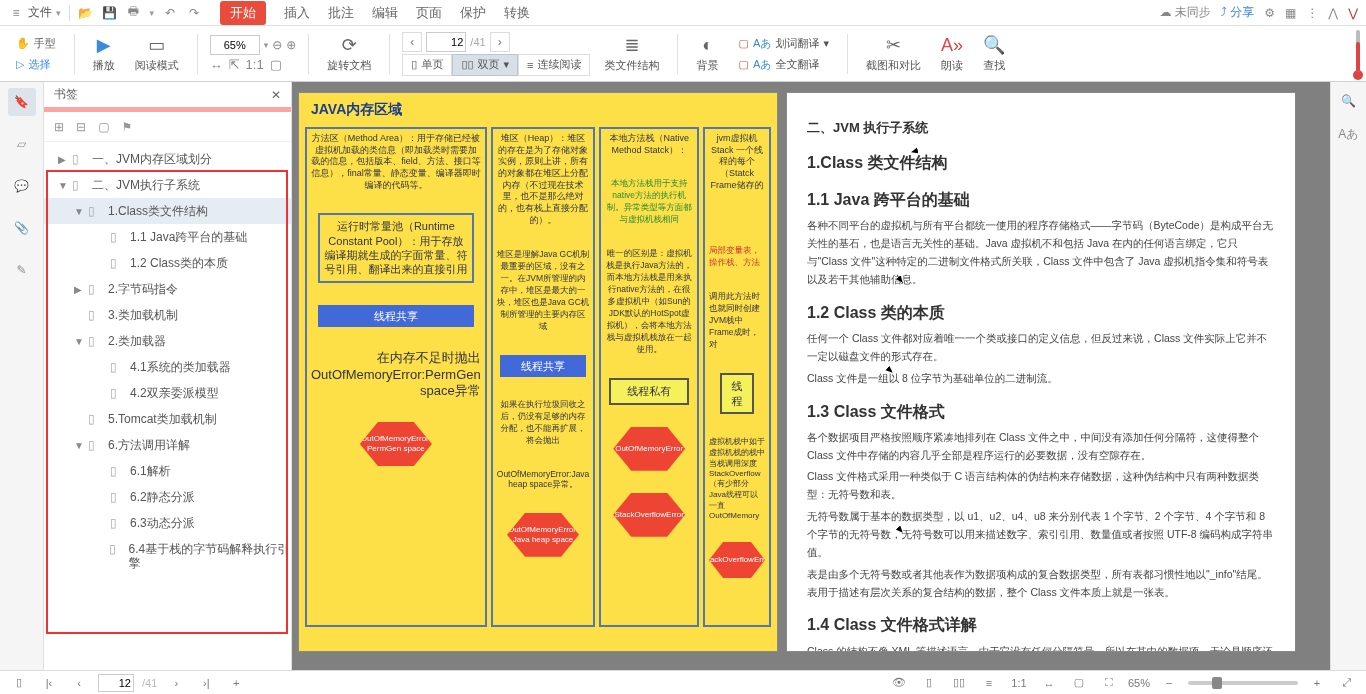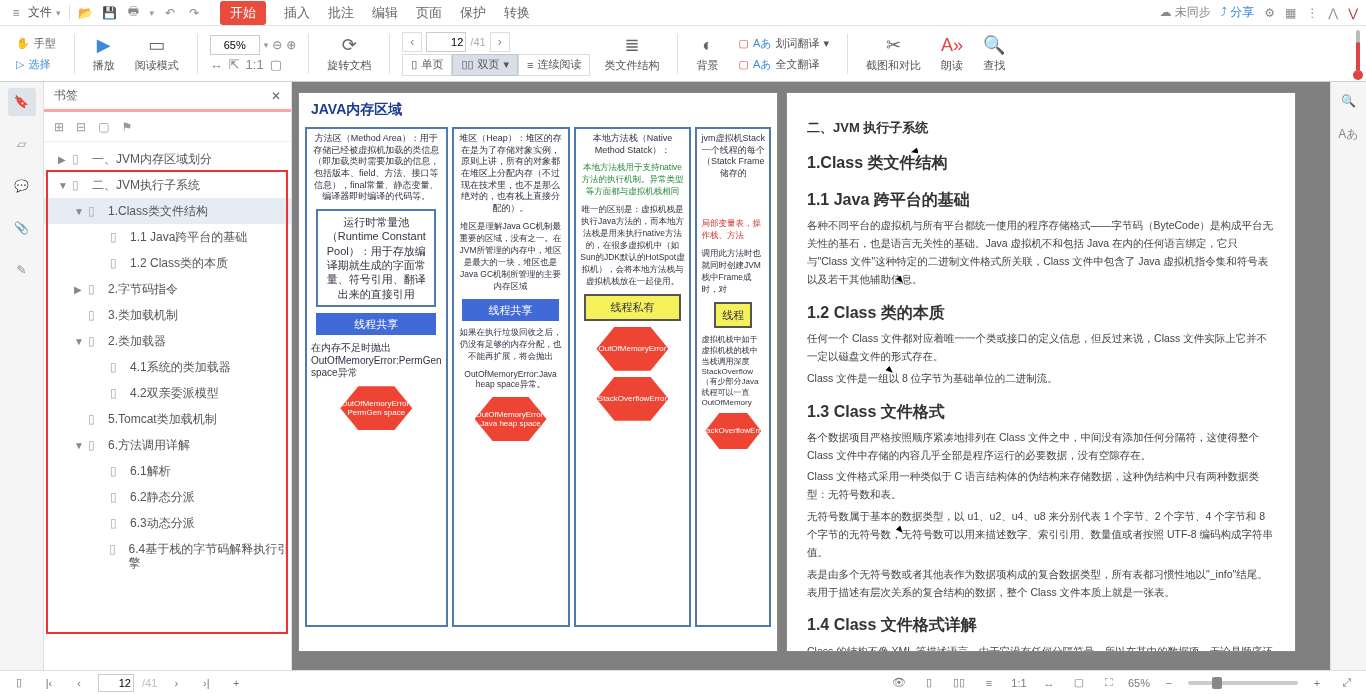--- a/index.html
+++ b/index.html
@@ -35,47 +35,47 @@
 .tool-row { display: flex; gap: 0; }
 
 
 .main-area { display: flex; height: calc(694px - 26px - 56px - 24px); }
 .left-iconbar { width: 44px; background: #f5f5f5; border-right: 1px solid #e0e0e0; display: flex; flex-direction: column; align-items: center; padding-top: 6px; gap: 14px; }
 .left-iconbar .ibtn { width: 28px; height: 28px; display: flex; align-items: center; justify-content: center; color: #888; cursor: pointer; border-radius: 3px; }
 .left-iconbar .ibtn.active { background: #dde3ea; color: #556; }
 
 
 .sidebar { width: 248px; border-right: 1px solid #e0e0e0; display: flex; flex-direction: column; position: relative; }
-.sidebar-hdr { height: 30px; display: flex; align-items: center; justify-content: space-between; padding: 0 10px; color: #666; border-bottom: 3px solid #fca5a5; }
+.sidebar-hdr { height: 30px; display: flex; align-items: center; justify-content: space-between; padding: 0 10px; color: #666; border-bottom: 5px solid #fca5a5; }
 .sidebar-tools { height: 30px; display: flex; align-items: center; gap: 12px; padding: 0 10px; color: #999; border-bottom: 1px solid #f0f0f0; }
 .bookmark-tree { flex: 1; overflow: auto; padding: 4px 0; }
 .bm-item { display: flex; align-items: center; height: 26px; padding-left: 10px; color: #555; font-size: 12px; cursor: pointer; gap: 2px; white-space: nowrap; }
 .bm-item.selected { background: #e6ecf3; }
 .bm-arrow { width: 12px; display: inline-block; color: #888; font-size: 10px; }
 .bm-icon { width: 14px; color: #aaa; margin-right: 4px; }
 .bm-item.lvl1 { padding-left: 14px; }
 .bm-item.lvl2 { padding-left: 30px; }
 .bm-item.lvl3 { padding-left: 52px; }
 .bm-item.multi { height: 40px; white-space: normal; line-height: 14px; align-items: flex-start; padding-top: 6px; }
 .red-box { position: absolute; border: 2px solid #e33; pointer-events: none; }
 
 
 .doc-viewport { flex: 1; background: #808080; overflow: hidden; position: relative; display: flex; }
 .doc-pages { flex: 1; background: #808080; padding: 10px 6px; display: flex; gap: 8px; overflow: hidden; }
-.page { background: #ffffff; border: 1px solid #888; position: relative; overflow: hidden; }
+.page { background: #fde047; border: 1px solid #888; position: relative; overflow: hidden; }
 .page.left { width: 480px; height: 560px; }
 .page.right { width: 510px; height: 560px; background: #fff; padding: 18px 20px; font-size: 11px; color: #333; line-height: 1.7; }
 .page.right h2 { font-size: 13px; font-weight: bold; margin: 6px 0; }
 .page.right h3 { font-size: 16px; font-weight: bold; margin: 10px 0 4px; }
 .page.right p { margin: 4px 0; font-size: 10.5px; color: #444; }
 
 
 .diag-title { color: #1a3d8f; font-weight: bold; font-size: 14px; padding: 8px 12px; }
 .diag-cols { display: flex; gap: 4px; padding: 0 6px; height: 500px; }
-.diag-col { border: 2px solid #5278b0; flex: 1; padding: 4px; font-size: 9px; color: #334; display: flex; flex-direction: column; gap: 6px; align-items: center; }
+.diag-col { border: 2px solid #5278b0; flex: 1; padding: 4px; font-size: 9px; color: #334; display: flex; flex-direction: column; gap: 22px; align-items: center; }
 .diag-col .hdr { text-align: center; line-height: 1.3; }
 .diag-box { border: 2px solid #5278b0; padding: 4px; font-size: 11px; text-align: center; line-height: 1.3; width: 92%; }
 .diag-box.blue { background: #4169d8; color: #fff; border: none; }
 .diag-box.yellow { background: #f5f15a; border-color: #555; }
 .diag-hex { width: 72px; height: 44px; background: #e43; color: #fff; font-size: 8px; clip-path: polygon(25% 0,75% 0,100% 50%,75% 100%,25% 100%,0 50%); display: flex; align-items: center; justify-content: center; text-align: center; line-height:1.2; padding: 4px; }
 .green-txt { color: #2a8a3a; }
 .red-txt { color: #c33; margin-top: 32px; }
 
 
 .arrow { position: absolute; pointer-events: none; }
@@ -335,21 +335,21 @@
   <div class="doc-viewport">
     <div class="doc-pages">
 
       <div class="page left">
         <div class="diag-title">JAVA内存区域</div>
         <div class="diag-cols">
           <div class="diag-col">
             <div class="hdr">方法区（Method Area）：用于存储已经被虚拟机加载的类信息（即加载类时需要加载的信息，包括版本、field、方法、接口等信息），final常量、静态变量、编译器即时编译的代码等。</div>
             <div class="diag-box">运行时常量池（Runtime Constant Pool）：用于存放编译期就生成的字面常量、符号引用、翻译出来的直接引用</div>
             <div class="diag-box blue">线程共享</div>
-            <div style="font-size:10px;text-align:left">在内存不足时抛出OutOfMemoryError:PermGen space异常</div>
+            <div style="font-size:13px;text-align:right">在内存不足时抛出OutOfMemoryError:PermGen space异常</div>
             <div class="diag-hex">OutOfMemoryError: PermGen space</div>
           </div>
           <div class="diag-col">
             <div class="hdr">堆区（Heap）：堆区的存在是为了存储对象实例，原则上讲，所有的对象都在堆区上分配内存（不过现在技术里，也不是那么绝对的，也有栈上直接分配的）。</div>
             <div style="font-size:8.5px;text-align:center">堆区是理解Java GC机制最重要的区域，没有之一。在JVM所管理的内存中，堆区是最大的一块，堆区也是Java GC机制所管理的主要内存区域</div>
             <div class="diag-box blue">线程共享</div>
             <div style="font-size:8.5px;text-align:center">如果在执行垃圾回收之后，仍没有足够的内存分配，也不能再扩展，将会抛出</div>
             <div style="font-size:8.5px;text-align:center">OutOfMemoryError:Java heap space异常。</div>
             <div class="diag-hex">OutOfMemoryError: Java heap space</div>
           </div>

